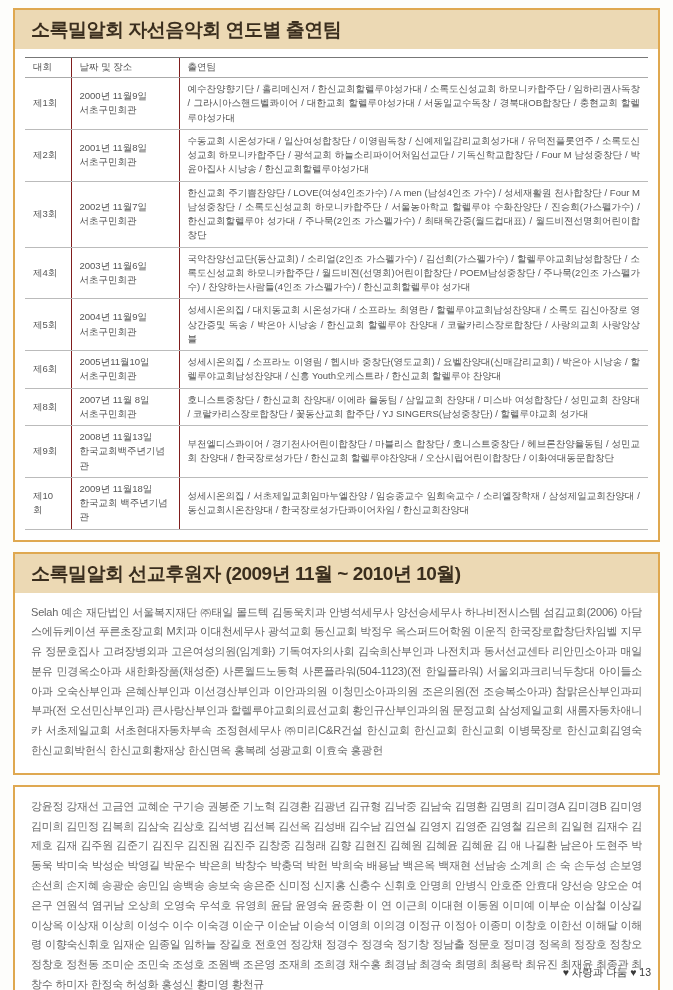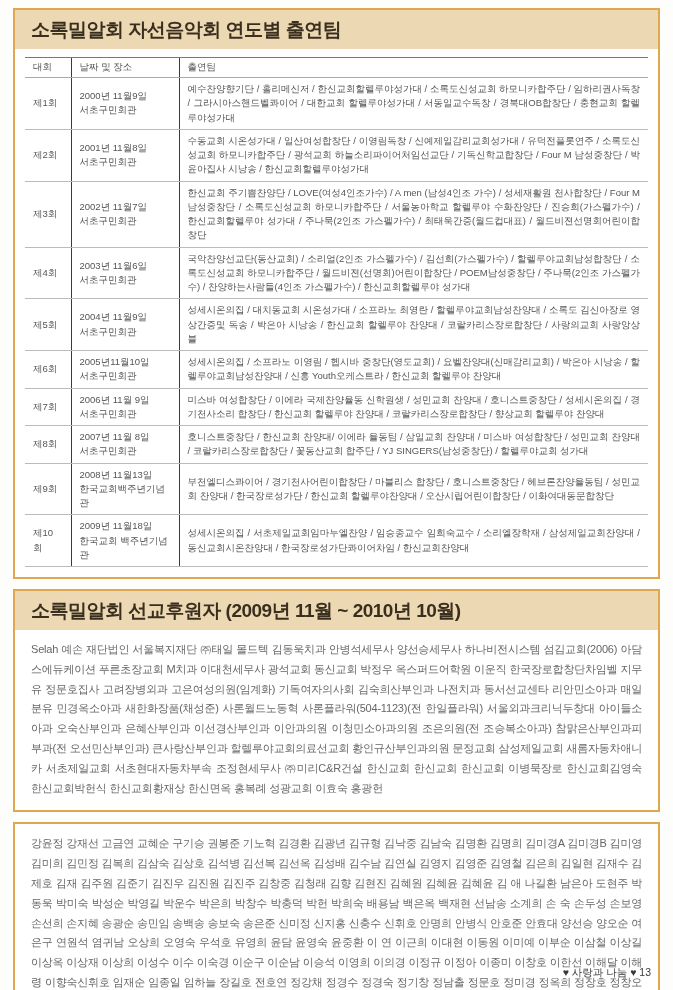--- a/index.html
+++ b/index.html
@@ -129,28 +129,20 @@
         </tr>
         <tr>
           <td class="col-no">제6회</td>
           <td class="col-date">
             <div>2005년11월10일</div>
             <div>서초구민회관</div>
           </td>
           <td class="col-teams">성세시온의집 / 소프라노 이영림 / 헵시바 중창단(영도교회) / 요벨찬양대(신매감리교회) / 박은아 시낭송 / 할렐루야교회남성찬양대 / 신흥 Youth오케스트라 / 한신교회 할렐루야 찬양대</td>
         </tr>
         <tr>
-          <td class="col-no">제7회</td>
-          <td class="col-date">
-            <div>2006년 11월 9일</div>
-            <div>서초구민회관</div>
-          </td>
-          <td class="col-teams">미스바 여성합창단 / 이에라 국제찬양율동 신학원생 / 성민교회 찬양대 / 호니스트중창단 / 성세시온의집 / 경기천사소리 합창단 / 한신교회 할렐루야 찬양대 / 코랄카리스장로합창단 / 향상교회 할렐루야 찬양대</td>
-        </tr>
-        <tr>
           <td class="col-no">제8회</td>
           <td class="col-date">
             <div>2007년 11월 8일</div>
             <div>서초구민회관</div>
           </td>
           <td class="col-teams">호니스트중창단 / 한신교회 찬양대/ 이에라 율동팀 / 삼일교회 찬양대 / 미스바 여성합창단 / 성민교회 찬양대 / 코랄카리스장로합창단 / 꽃동산교회 합주단 / YJ SINGERS(남성중창단) / 할렐루야교회 성가대</td>
         </tr>
         <tr>
           <td class="col-no">제9회</td>
           <td class="col-date">

